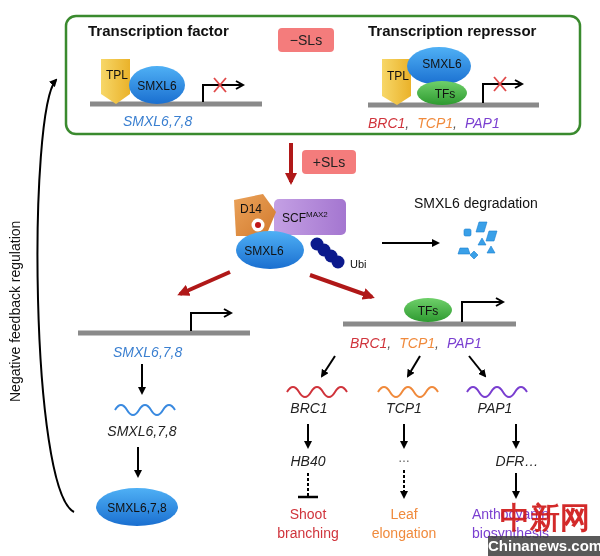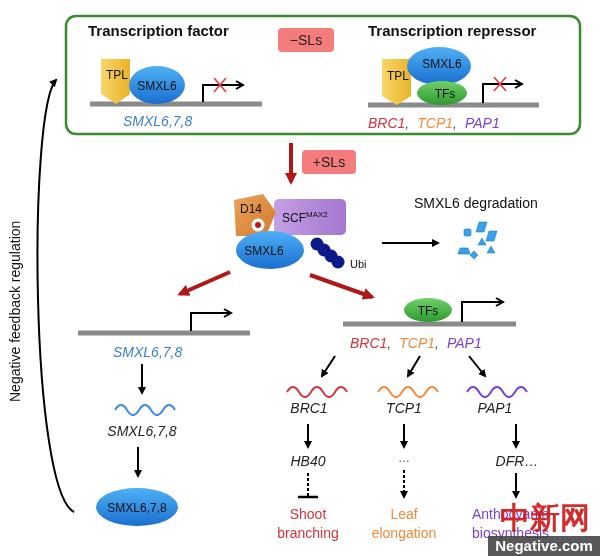--- a/index.html
+++ b/index.html
@@ -182,16 +182,16 @@
     <line x1="516" y1="424" x2="516" y2="447" stroke="#000" stroke-width="2" marker-end="url(#ah)"></line>
     <text class="it" x="517" y="466" font-size="14" fill="#222" text-anchor="middle">DFR…</text>
     <line x1="516" y1="473" x2="516" y2="497" stroke="#000" stroke-width="2" marker-end="url(#ah)"></line>
     <text x="472" y="519" font-size="14" fill="#7a3fd0">Anthocyanin</text>
     <text x="472" y="538" font-size="14" fill="#7a3fd0">biosynthesis</text>
   </g>
 
   <text x="500" y="528" font-size="30" font-weight="bold" fill="#d01818" opacity="0.92">中新网</text>
 </svg>
 
-<div class="wm">Negative.com</div>
+<div class="wm">Chinanews.com</div>
 
 
 
 
 </body></html>

